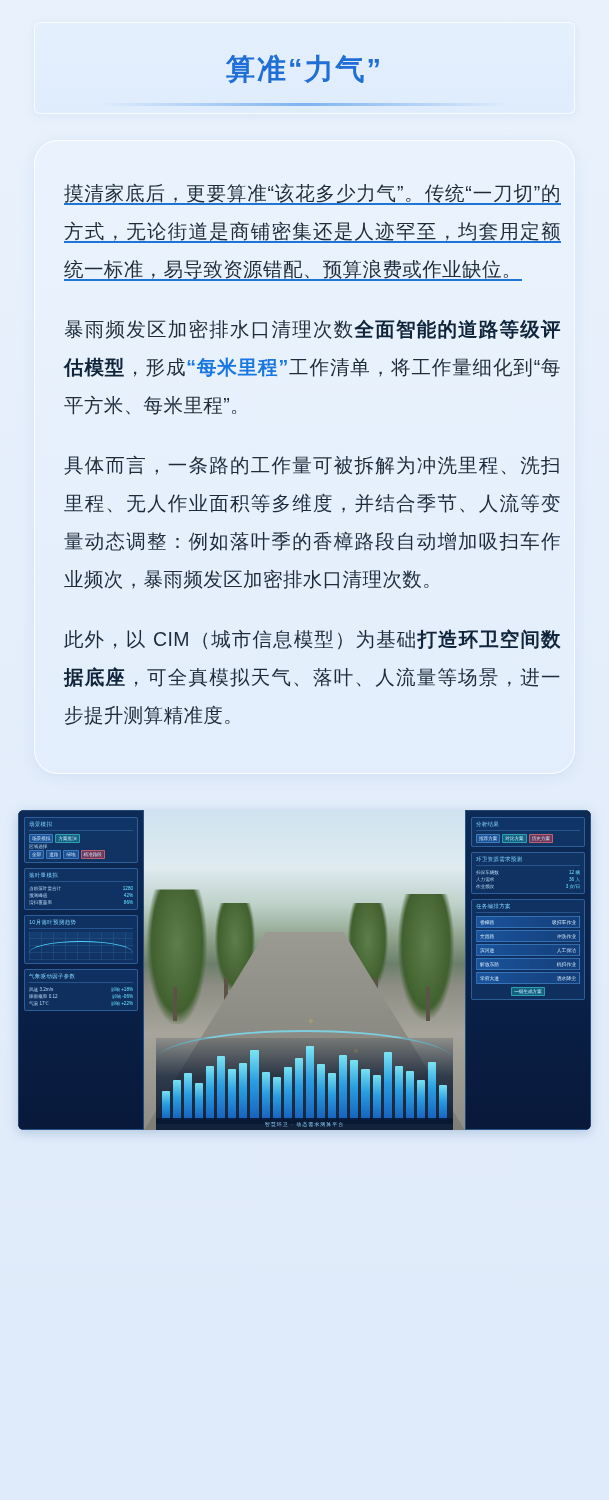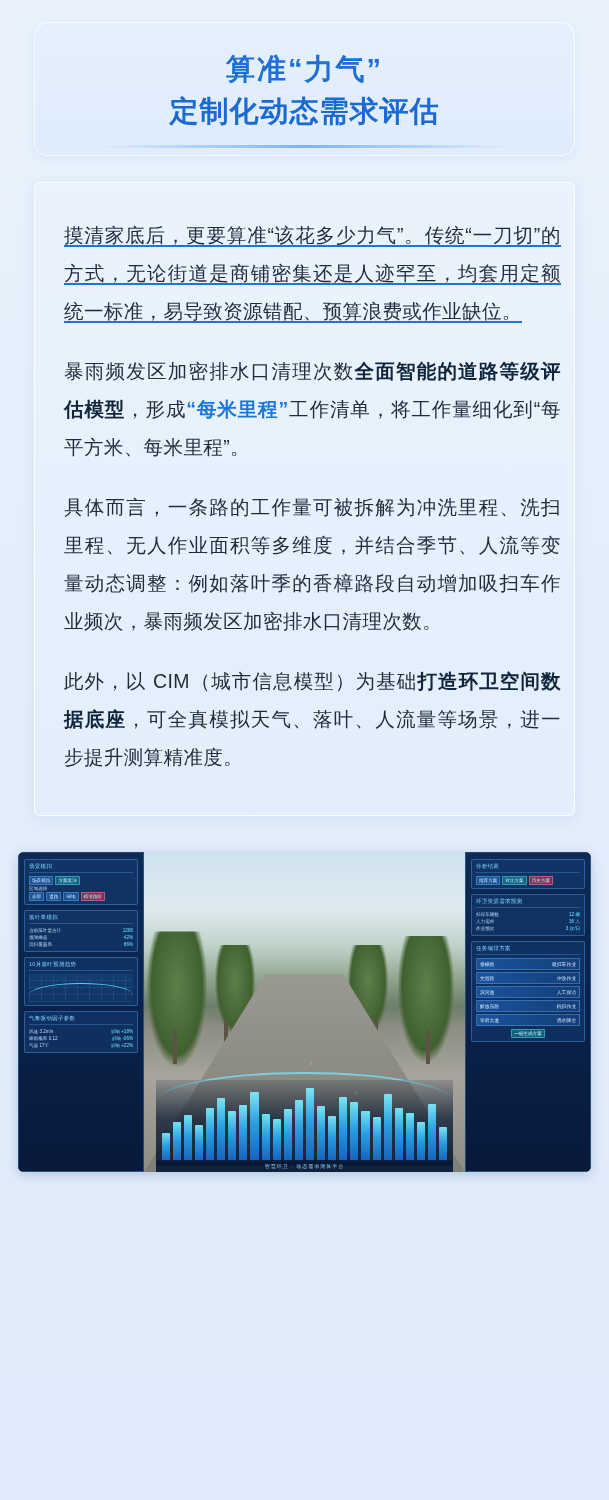--- a/index.html
+++ b/index.html
@@ -13,21 +13,21 @@
     font-family: "Liberation Sans", "DejaVu Sans", sans-serif;
     background: linear-gradient(180deg, #e9f2fc 0%, #e4eefb 45%, #dfeafa 100%);
     position: relative;
     overflow-x: hidden;
   }
 
   
   .header-card {
     margin: 22px 34px 0 34px;
     background: linear-gradient(180deg, #e5f0fd 0%, #dfecfc 100%);
-    border-radius: 14px;
+    border-radius: 6px;
     padding: 26px 20px 24px 20px;
     text-align: center;
     box-shadow: 0 2px 10px rgba(140,175,215,0.18), inset 0 0 0 1px rgba(255,255,255,0.75);
     position: relative;
   }
   .header-card:after {
     content: "";
     position: absolute;
     left: 12%;
     right: 12%;
@@ -48,21 +48,21 @@
     font-weight: bold;
     color: #1b6ad2;
     letter-spacing: 1px;
     line-height: 1.45;
   }
 
   
   .body-card {
     margin: 26px 34px 0 34px;
     background: linear-gradient(180deg, #eaf3fd 0%, #e6f0fc 60%, #e3eefc 100%);
-    border-radius: 6px;
+    border-radius: 24px;
     padding: 34px 14px 40px 30px;
     box-shadow: 0 3px 14px rgba(140,175,215,0.20), inset 0 0 0 1px rgba(255,255,255,0.8);
   }
   .para {
     font-size: 19.5px;
     line-height: 1.95;
     color: #1d2b3a;
     letter-spacing: 0.4px;
     margin: 0 0 22px 0;
     text-align: justify;
@@ -257,21 +257,20 @@
     align-items: center;
     justify-content: center;
     letter-spacing: 1px;
   }
 </style>
 </head>
 <body>
 
 <div class="header-card">
   <div class="title-line1">算准“力气”</div>
-  <div class="title-line2">定制化动态需求评估</div>
 </div>
 
 <div class="body-card">
 
   <p class="para">
     <span class="underline-block">摸清家底后，更要算准“该花多少力气”。传统“一刀切”的方式，无论街道是商铺密集还是人迹罕至，均套用定额统一标准，易导致资源错配、预算浪费或作业缺位。</span>
   </p>
 
   <p class="para">
     <span>暴雨频发区加密排水口清理次数</span><span class="bold">全面智能的道路等级评估模型</span><span>，形成</span><span class="hl-blue">“每米里程”</span><span>工作清单，将工作量细化到“每平方米、每米里程”。</span>

